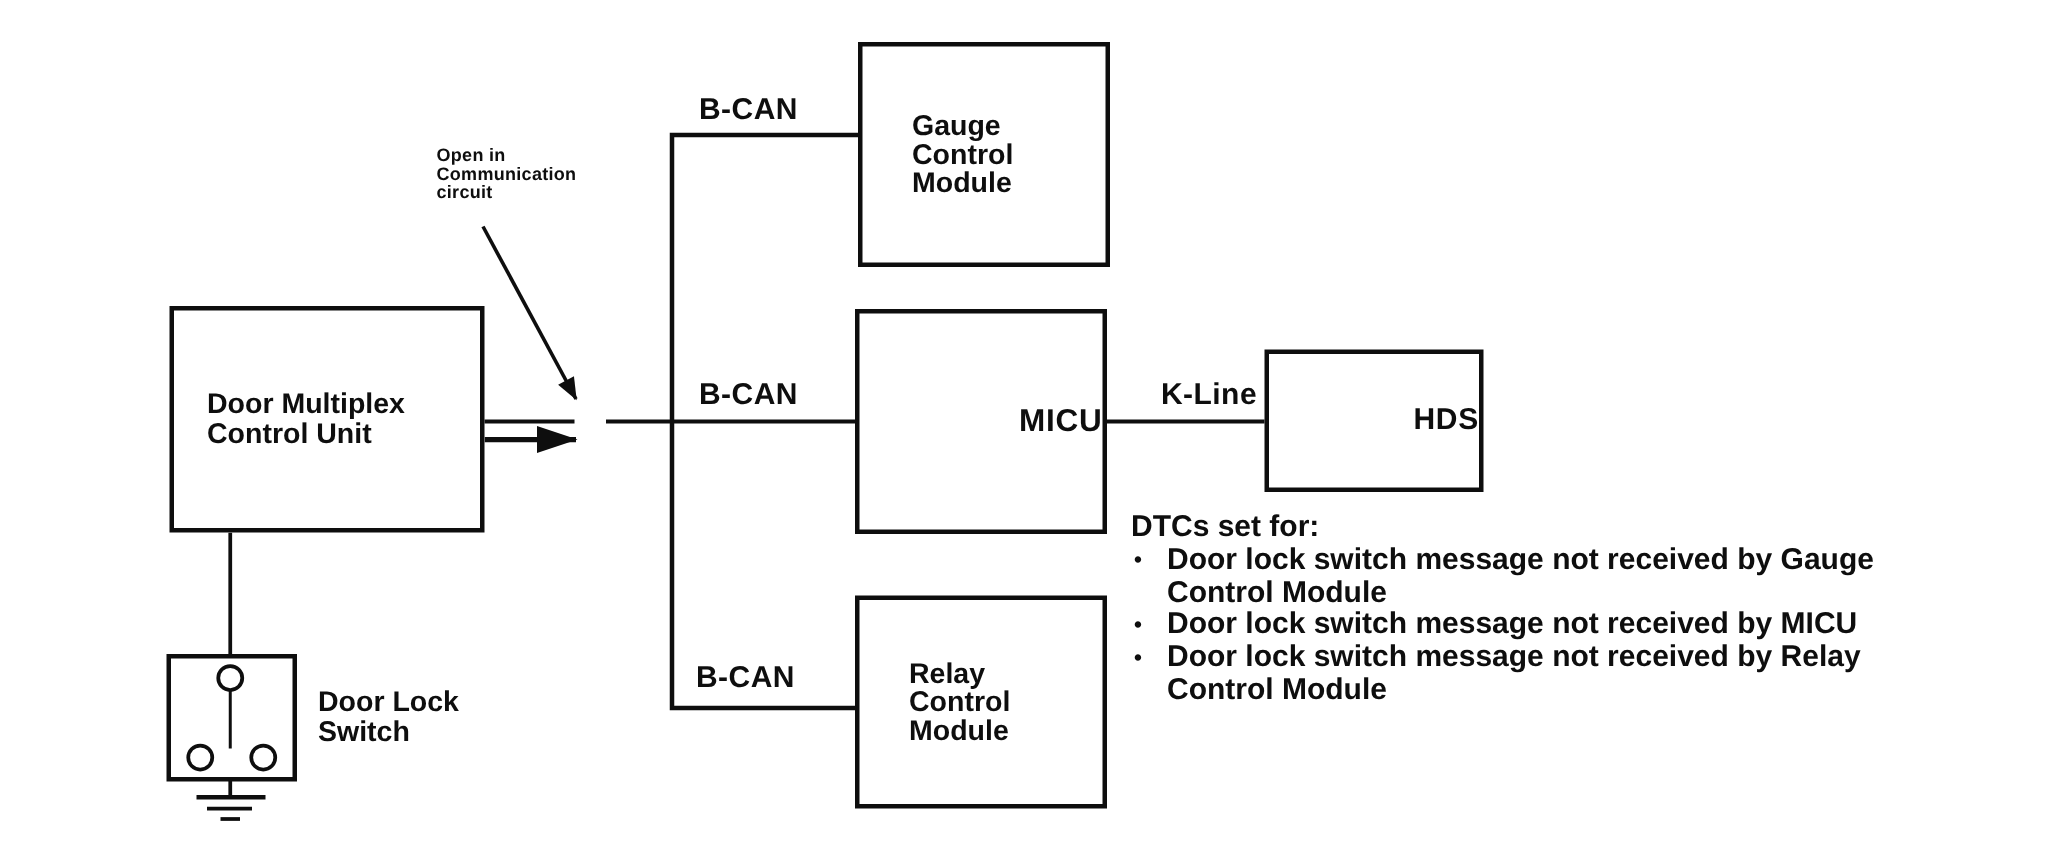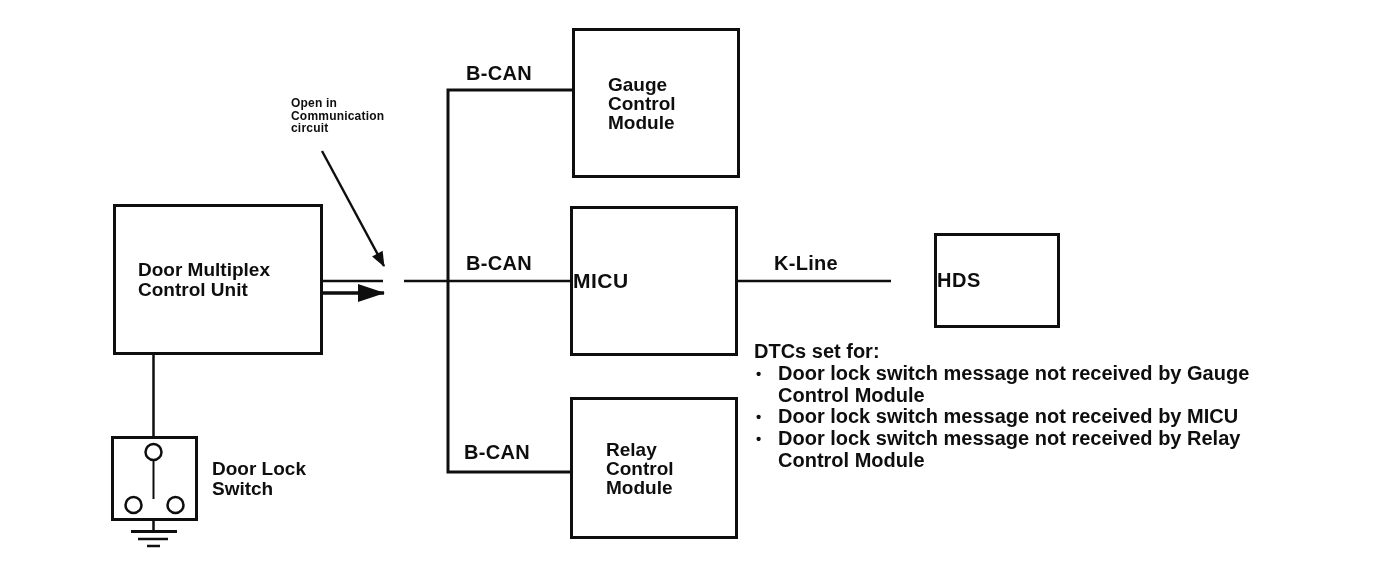--- a/index.html
+++ b/index.html
@@ -21,25 +21,25 @@
     box-sizing:border-box;
     border:3px solid var(--ink);
     background:#fff;
     display:flex;
     align-items:center;
     font-weight:bold;
     color:var(--ink);
   }
   .node span{white-space:pre-line;}
   .node.left-text{justify-content:flex-start;}
-  .node.center-text{justify-content:flex-start;text-align:center;}
+  .node.center-text{justify-content:flex-end;text-align:center;}
   .n-dms{left:113px;top:204px;width:210px;height:151px;font-size:19px;line-height:20px;padding-left:22px;align-items:center;}
   .n-gauge{left:572px;top:28px;width:168px;height:150px;font-size:19px;line-height:19px;padding-left:33px;}
   .n-micu{left:570px;top:206px;width:168px;height:150px;font-size:21px;letter-spacing:.5px;}
-  .n-hds{left:934px;top:233px;width:126px;height:95px;font-size:20px;letter-spacing:.5px;}
+  .n-hds{left:843px;top:233px;width:146px;height:95px;font-size:20px;letter-spacing:.5px;}
   .n-relay{left:570px;top:397px;width:168px;height:142px;font-size:19px;line-height:19px;padding-left:33px;}
   .lbl{
     position:absolute;
     font-weight:bold;
     color:var(--ink);
     white-space:pre-line;
   }
   .lbl-bus{font-size:20px;letter-spacing:.3px;}
   .lbl-bcan-top{left:466px;top:62px;}
   .lbl-bcan-mid{left:466px;top:252px;}

